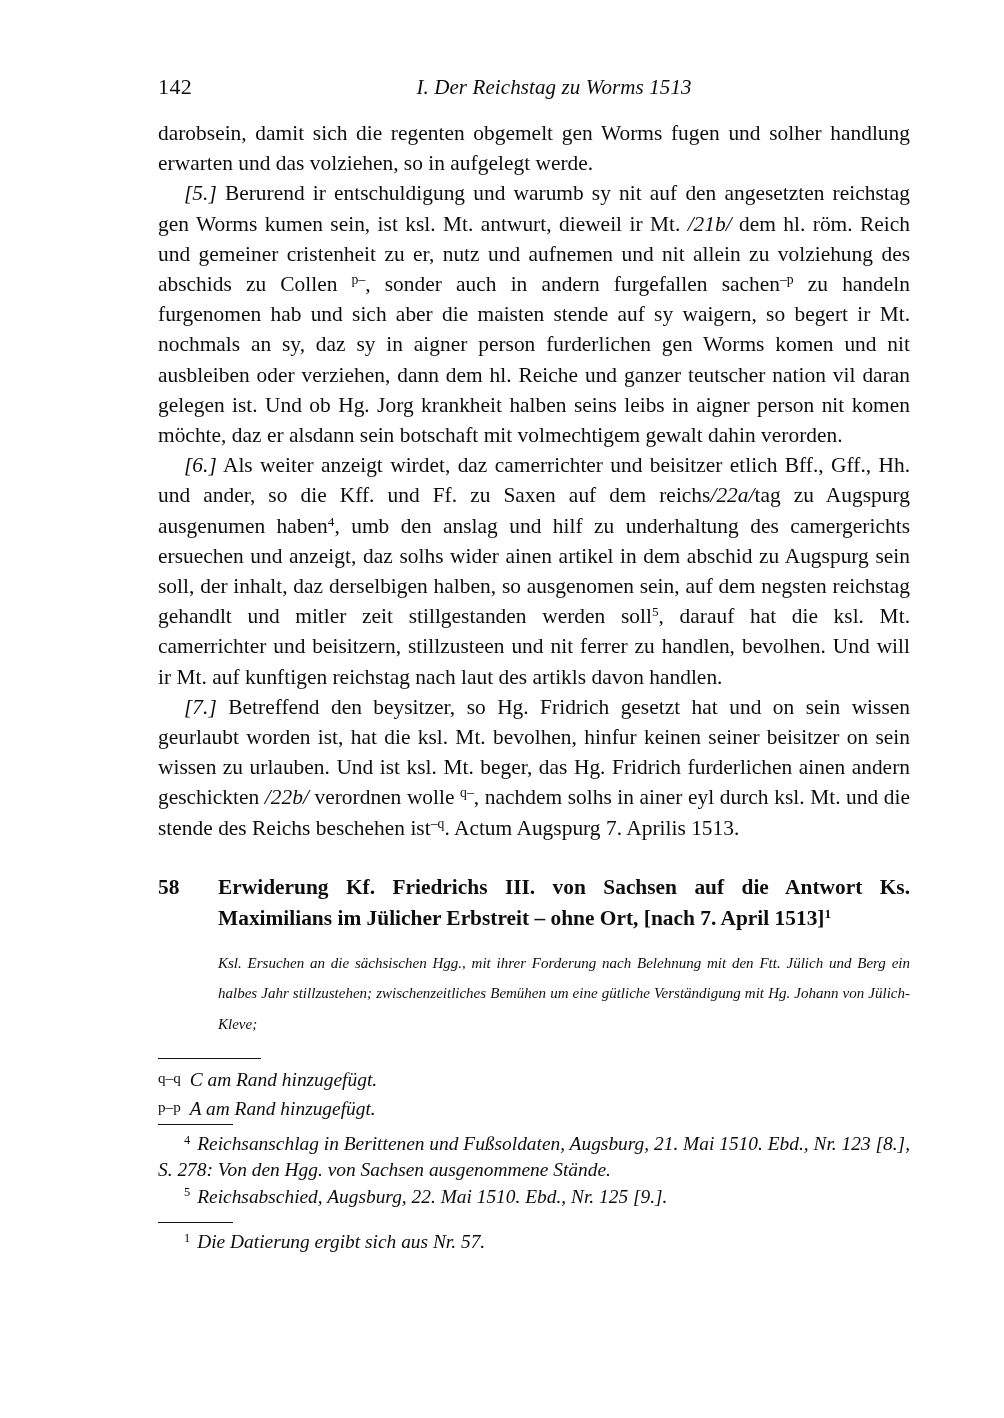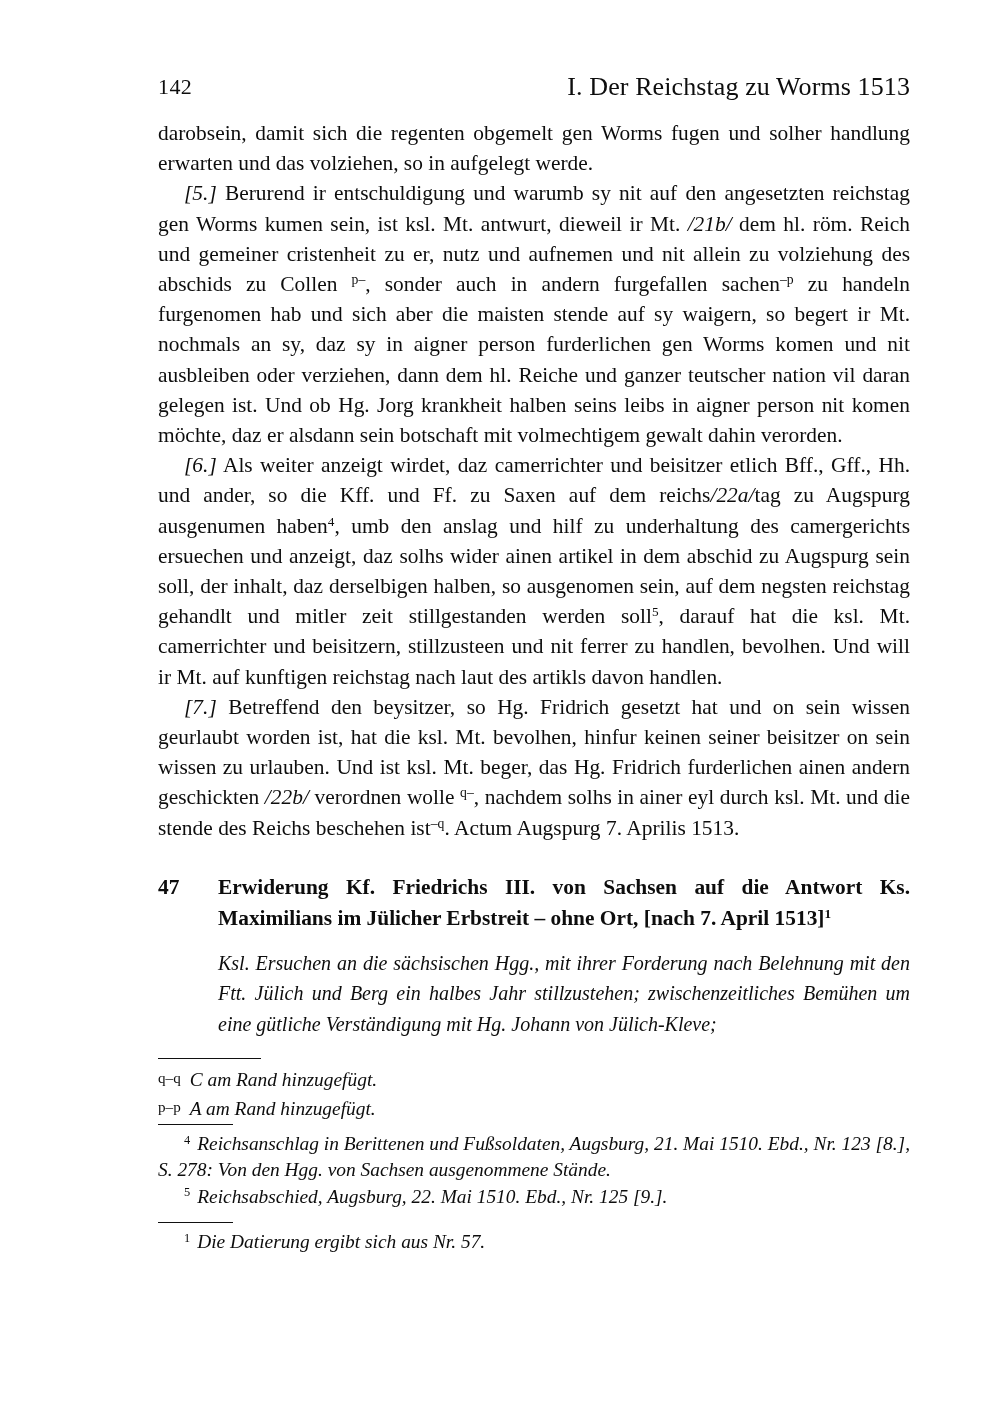--- a/index.html
+++ b/index.html
@@ -39,25 +39,26 @@
     left: 0;
     top: 0;
     font-size: 22px;
     letter-spacing: 0.4px;
   }
   .runhead-title {
     position: absolute;
     left: 0;
     top: 0;
     width: 752px;
-    text-align: right;
-    font-size: 26px;
+    text-align: center;
+    font-size: 21px;
     padding-left: 40px;
     box-sizing: border-box;
     letter-spacing: 0.1px;
+    font-style: italic;
   }
 
   
   .col {
     position: absolute;
     left: 158px;
     top: 118px;
     width: 752px;
   }
 
@@ -112,21 +113,21 @@
     hyphens: manual;
   }
 
   
   .abstract {
     position: absolute;
     left: 218px;
     top: 948px;
     width: 692px;
     font-style: italic;
-    font-size: 20px;
+    font-size: 15px;
     line-height: 30.4px;
     text-align: justify;
   }
 
   
   .apparatus {
     position: absolute;
     left: 158px;
     top: 1058px;
     width: 752px;
@@ -212,21 +213,21 @@
 
     <p class="body indent"><span class="sec">[5.]</span><span> Berurend ir entschuldigung und warumb sy nit auf den angesetzten reichstag gen Worms kumen sein, ist ksl. Mt. antwurt, dieweil ir Mt. </span><span class="folio-mark">/21b/</span><span> dem hl. röm. Reich und gemeiner cristenheit zu er, nutz und aufnemen und nit allein zu volziehung des abschids zu Collen </span><span class="sig">p–</span><span>, sonder auch in andern furgefallen sachen</span><span class="sig">–p</span><span> zu handeln furgenomen hab und sich aber die maisten stende auf sy waigern, so begert ir Mt. nochmals an sy, daz sy in aigner person furderlichen gen Worms komen und nit ausbleiben oder verziehen, dann dem hl. Reiche und ganzer teutscher nation vil daran gelegen ist. Und ob Hg. Jorg krankheit halben seins leibs in aigner person nit komen möchte, daz er alsdann sein botschaft mit volmechtigem gewalt dahin verorden.</span></p>
 
     <p class="body indent"><span class="sec">[6.]</span><span> Als weiter anzeigt wirdet, daz camerrichter und beisitzer etlich Bff., Gff., Hh. und ander, so die Kff. und Ff. zu Saxen auf dem reichs</span><span class="folio-mark">/22a/</span><span>tag zu Augspurg ausgenumen haben</span><sup class="fn">4</sup><span>, umb den anslag und hilf zu underhaltung des camergerichts ersuechen und anzeigt, daz solhs wider ainen artikel in dem abschid zu Augspurg sein soll, der inhalt, daz derselbigen halben, so ausgenomen sein, auf dem negsten reichstag gehandlt und mitler zeit stillgestanden werden soll</span><sup class="fn">5</sup><span>, darauf hat die ksl. Mt. camerrichter und beisitzern, stillzusteen und nit ferrer zu handlen, bevolhen. Und will ir Mt. auf kunftigen reichstag nach laut des artikls davon handlen.</span></p>
 
     <p class="body indent"><span class="sec">[7.]</span><span> Betreffend den beysitzer, so Hg. Fridrich gesetzt hat und on sein wissen geurlaubt worden ist, hat die ksl. Mt. bevolhen, hinfur keinen seiner beisitzer on sein wissen zu urlauben. Und ist ksl. Mt. beger, das Hg. Fridrich furderlichen ainen andern geschickten </span><span class="folio-mark">/22b/</span><span> verordnen wolle </span><span class="sig">q–</span><span>, nachdem solhs in ainer eyl durch ksl. Mt. und die stende des Reichs beschehen ist</span><span class="sig">–q</span><span>. Actum Augspurg 7. Aprilis 1513.</span></p>
 
   </div>
 
   <div class="doc-head">
-    <span class="doc-head-num">47</span>
+    <span class="doc-head-num">58</span>
     <div class="doc-head-title"><span>Erwiderung Kf. Friedrichs III. von Sachsen auf die Antwort Ks. Maximilians im Jülicher Erbstreit – ohne Ort, [nach 7. April 1513]</span><sup class="fn">1</sup></div>
   </div>
 
   <div class="abstract">
     <span>Ksl. Ersuchen an die sächsischen Hgg., mit ihrer Forderung nach Belehnung mit den Ftt. Jülich und Berg ein halbes Jahr stillzustehen; zwischenzeitliches Bemühen um eine gütliche Verständigung mit Hg. Johann von Jülich-Kleve;</span>
   </div>
 
   <div class="apparatus">
     <div class="app-rule"></div>
     <p class="app-line"><span class="sigmark">q–q</span><span class="sigpad"></span><span>C am Rand hinzugefügt.</span></p>

